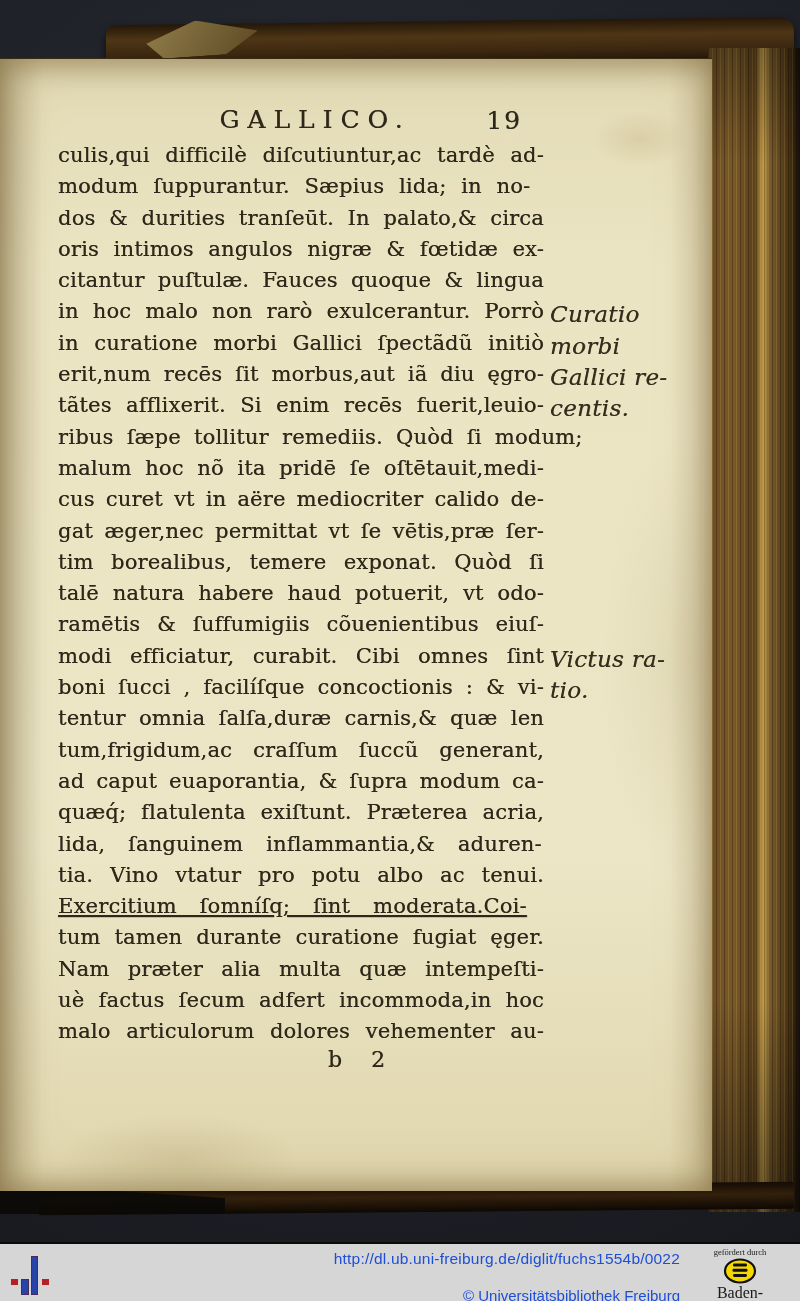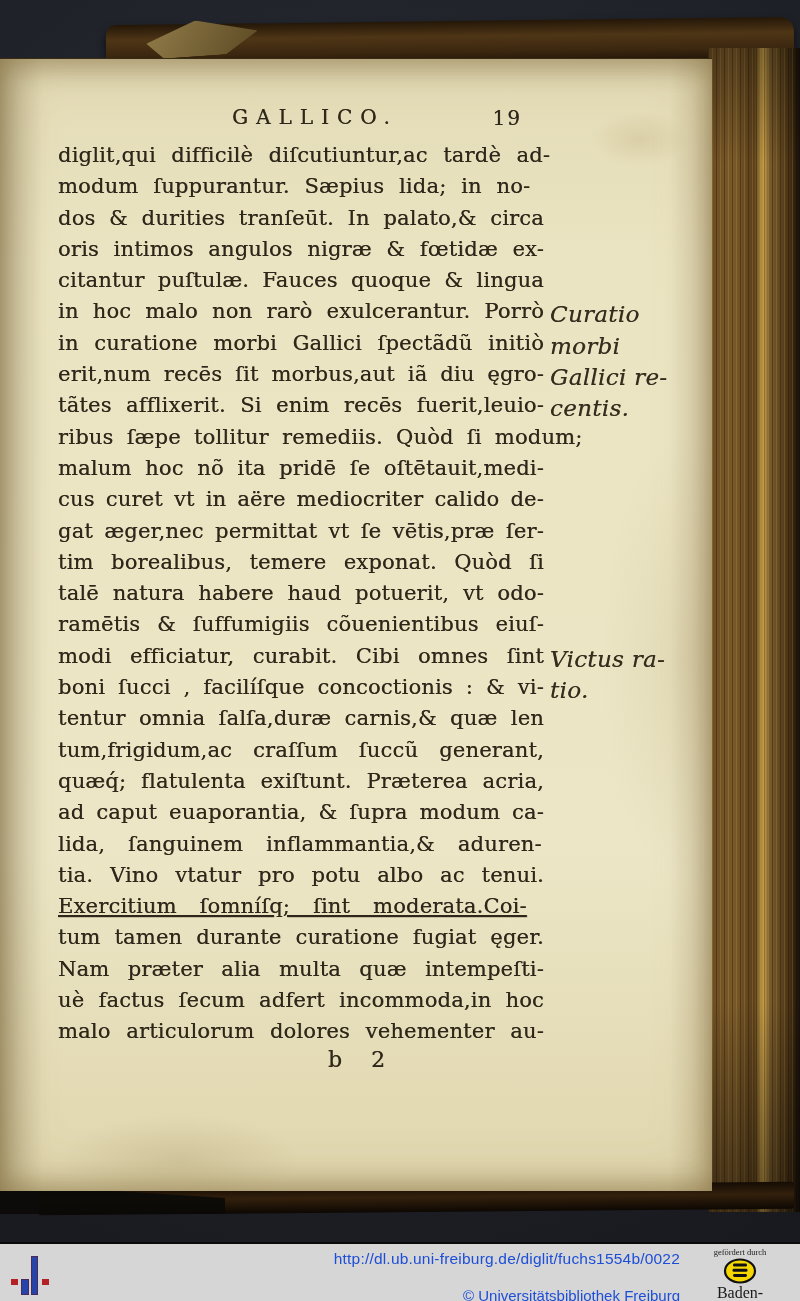--- a/index.html
+++ b/index.html
@@ -64,21 +64,21 @@
     content:"";position:absolute;inset:0;pointer-events:none;
     background:
       radial-gradient(70px 40px at 640px 80px, rgba(150,120,60,.16), transparent 70%),
       radial-gradient(120px 300px at 690px 600px, rgba(150,125,70,.12), transparent 75%),
       radial-gradient(160px 60px at 180px 1100px, rgba(120,95,45,.14), transparent 75%),
       linear-gradient(90deg, rgba(110,90,45,.22), transparent 6%, transparent 94%, rgba(120,95,50,.26));
   }
   
   .pagehead{
     position:absolute;left:58px;top:46px;width:488px;height:26px;
-    font-size:20px;color:var(--ink,#2e2619);
+    font-size:25px;color:var(--ink,#2e2619);
   }
   .runtitle{letter-spacing:8px;text-align:center;padding-left:26px;}
   .pagenum{position:absolute;right:24px;top:1px;letter-spacing:2px;}
   .textcol{position:absolute;left:58px;top:84px;width:648px;}
   .line{position:relative;height:31.3px;white-space:nowrap;}
   .bodytext{
     font-size:21px;color:var(--ink,#2e2619);display:inline-block;
     letter-spacing:.2px;transform-origin:left center;
   }
   .note{
@@ -128,42 +128,42 @@
   <div class="fore-edge"></div>
   <div class="board-bottom"></div>
   <div class="corner-stain"></div>
 
   <div class="paper">
     <div class="pagehead">
       <div class="runtitle">GALLICO.</div>
       <div class="pagenum">19</div>
     </div>
     <div class="textcol">
-        <div class="line"><span class="bodytext" style="word-spacing: 8.59766px;">diglit,qui difficilè diſcutiuntur,ac tardè ad-</span></div>
+        <div class="line"><span class="bodytext" style="word-spacing: 8.59766px;">culis,qui difficilè diſcutiuntur,ac tardè ad-</span></div>
         <div class="line"><span class="bodytext" style="word-spacing: 7.84063px;">modum ſuppurantur. Sæpius lida; in no-</span></div>
         <div class="line"><span class="bodytext" style="word-spacing: 6.71354px;">dos &amp; durities tranſeūt. In palato,&amp; circa</span></div>
         <div class="line"><span class="bodytext" style="word-spacing: 7.67708px;">oris intimos angulos nigræ &amp; fœtidæ ex-</span></div>
         <div class="line"><span class="bodytext" style="word-spacing: 6.30312px;">citantur puſtulæ. Fauces quoque &amp; lingua</span></div>
         <div class="line"><span class="bodytext" style="word-spacing: 7.20833px;">in hoc malo non rarò exulcerantur. Porrò</span><span class="note">Curatio</span></div>
         <div class="line"><span class="bodytext" style="word-spacing: 8.72188px;">in curatione morbi Gallici ſpectãdũ initiò</span><span class="note">morbi</span></div>
         <div class="line"><span class="bodytext" style="word-spacing: 5.97656px;">erit,num recēs ſit morbus,aut iã diu ęgro-</span><span class="note">Gallici re-</span></div>
         <div class="line"><span class="bodytext" style="word-spacing: 7.50938px;">tãtes afflixerit. Si enim recēs fuerit,leuio-</span><span class="note">centis.</span></div>
         <div class="line"><span class="bodytext" style="word-spacing: 6.26302px;">ribus ſæpe tollitur remediis. Quòd ſi modum;</span></div>
         <div class="line"><span class="bodytext" style="word-spacing: 6.65365px;">malum hoc nõ ita pridē ſe oſtētauit,medi-</span></div>
         <div class="line"><span class="bodytext" style="word-spacing: 4.16071px;">cus curet vt in aëre mediocriter calido de-</span></div>
         <div class="line"><span class="bodytext" style="word-spacing: 4.47917px;">gat æger,nec permittat vt ſe vētis,præ ſer-</span></div>
         <div class="line"><span class="bodytext" style="word-spacing: 10.4625px;">tim borealibus, temere exponat. Quòd ſi</span></div>
         <div class="line"><span class="bodytext" style="word-spacing: 6.86719px;">talē natura habere haud potuerit, vt odo-</span></div>
         <div class="line"><span class="bodytext" style="word-spacing: 9.98438px;">ramētis &amp; ſuffumigiis cõuenientibus eiuſ-</span></div>
         <div class="line"><span class="bodytext" style="word-spacing: 11.5687px;">modi efficiatur, curabit. Cibi omnes ſint</span><span class="note">Victus ra-</span></div>
         <div class="line"><span class="bodytext" style="word-spacing: 6.02902px;">boni ſucci , facilíſque concoctionis : &amp; vi-</span><span class="note">tio.</span></div>
         <div class="line"><span class="bodytext" style="word-spacing: 6.41875px;">tentur omnia ſalſa,duræ carnis,&amp; quæ len</span></div>
         <div class="line"><span class="bodytext" style="word-spacing: 14.1406px;">tum,frigidum,ac craſſum ſuccũ generant,</span></div>
+        <div class="line"><span class="bodytext" style="word-spacing: 5.11458px;">ad caput euaporantia, &amp; ſupra modum ca-</span></div>
         <div class="line"><span class="bodytext" style="word-spacing: 7.92969px;">quæq́; flatulenta exiſtunt. Præterea acria,</span></div>
-        <div class="line"><span class="bodytext" style="word-spacing: 5.11458px;">ad caput euaporantia, &amp; ſupra modum ca-</span></div>
         <div class="line"><span class="bodytext" style="word-spacing: 16px;">lida, ſanguinem inflammantia,&amp; aduren-</span></div>
         <div class="line"><span class="bodytext" style="word-spacing: 9.90402px;">tia. Vino vtatur pro potu albo ac tenui.</span></div>
         <div class="line"><span class="bodytext" style="word-spacing: 16px; text-decoration: underline;">Exercitium ſomníſq; ſint moderata.Coi-</span></div>
         <div class="line"><span class="bodytext" style="word-spacing: 7.05625px;">tum tamen durante curatione fugiat ęger.</span></div>
         <div class="line"><span class="bodytext" style="word-spacing: 11.4156px;">Nam præter alia multa quæ intempeſti-</span></div>
         <div class="line"><span class="bodytext" style="word-spacing: 7.22187px;">uè factus ſecum adfert incommoda,in hoc</span></div>
         <div class="line"><span class="bodytext" style="word-spacing: 8.75391px;">malo articulorum dolores vehementer au-</span></div>
       </div>
     <div class="signature">b 2</div>
   </div>

